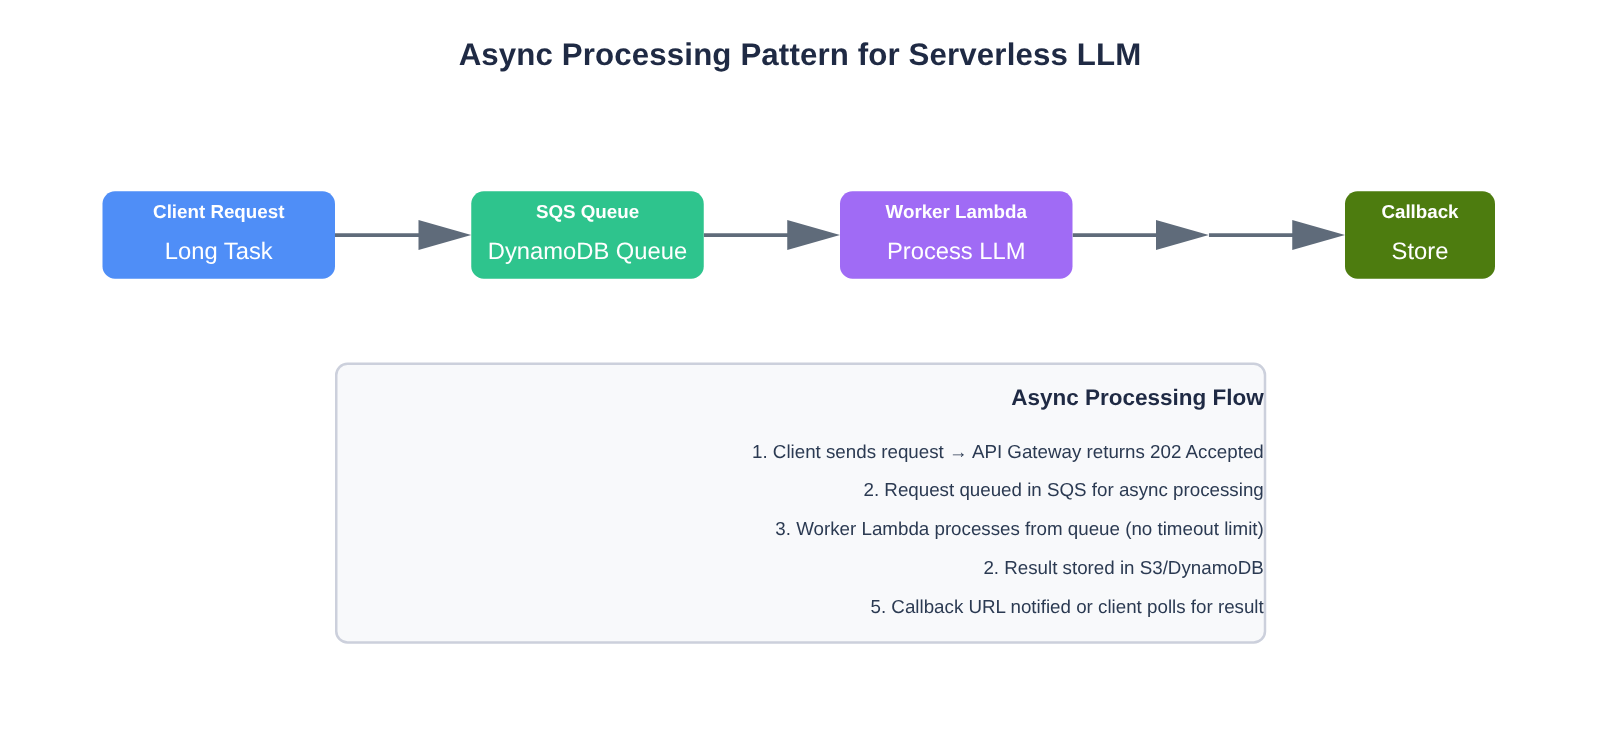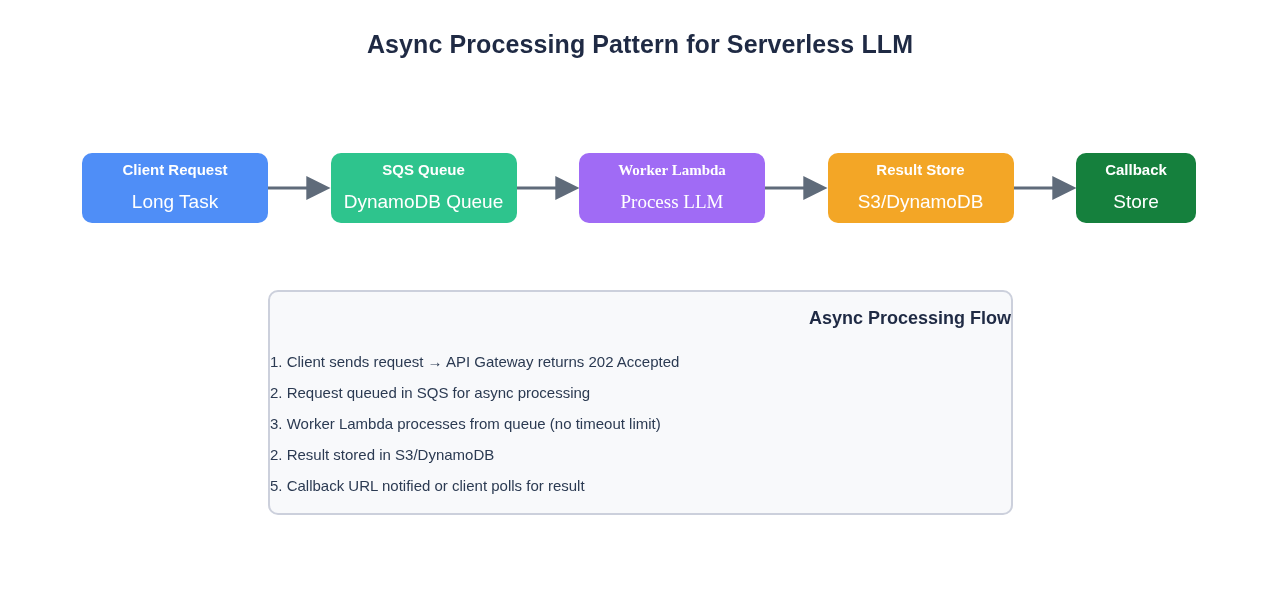--- a/index.html
+++ b/index.html
@@ -107,21 +107,21 @@
     white-space: nowrap;
   }
 
   .steps {
     list-style: none;
     margin: 0;
     padding: 0;
   }
 
   .step-item {
-    text-align: left;
+    text-align: right;
     font-size: 15px;
     color: #2b3a52;
     line-height: 31px;
     white-space: nowrap;
   }
 </style>
 </head>
 <body>
 
 <div class="page">
@@ -147,45 +147,41 @@
       <div class="node-sub">DynamoDB Queue</div>
     </div>
 
     <div class="connector">
       <svg viewBox="0 0 62 26" preserveAspectRatio="none">
         <line x1="0" y1="13" x2="40" y2="13" stroke="#5f6b7a" stroke-width="3"></line>
         <polygon points="38,1 62,13 38,25" fill="#5f6b7a"></polygon>
       </svg>
     </div>
 
-    <div class="node" style="background: rgb(160, 107, 245); width: 186px; font-family: Liberation Serif, serif;">
+    <div class="node" style="background: rgb(160, 107, 245); width: 186px;">
       <div class="node-title">Worker Lambda</div>
       <div class="node-sub">Process LLM</div>
     </div>
 
     <div class="connector">
       <svg viewBox="0 0 62 26" preserveAspectRatio="none">
         <line x1="0" y1="13" x2="40" y2="13" stroke="#5f6b7a" stroke-width="3"></line>
         <polygon points="38,1 62,13 38,25" fill="#5f6b7a"></polygon>
       </svg>
     </div>
 
-    <div class="node" style="background: rgb(243, 166, 38); width: 186px;">
-      <div class="node-title">Result Store</div>
-      <div class="node-sub">S3/DynamoDB</div>
-    </div>
 
     <div class="connector">
       <svg viewBox="0 0 62 26" preserveAspectRatio="none">
         <line x1="0" y1="13" x2="40" y2="13" stroke="#5f6b7a" stroke-width="3"></line>
         <polygon points="38,1 62,13 38,25" fill="#5f6b7a"></polygon>
       </svg>
     </div>
 
-    <div class="node" style="background: #15803d; width: 120px;">
+    <div class="node" style="background: #4d7c0f; width: 120px;">
       <div class="node-title">Callback</div>
       <div class="node-sub">Store</div>
     </div>
 
   </div>
 
   <div class="info-panel">
     <div class="panel-heading">Async Processing Flow</div>
     <ol class="steps">
       <li class="step-item">1. Client sends request → API Gateway returns 202 Accepted</li>

